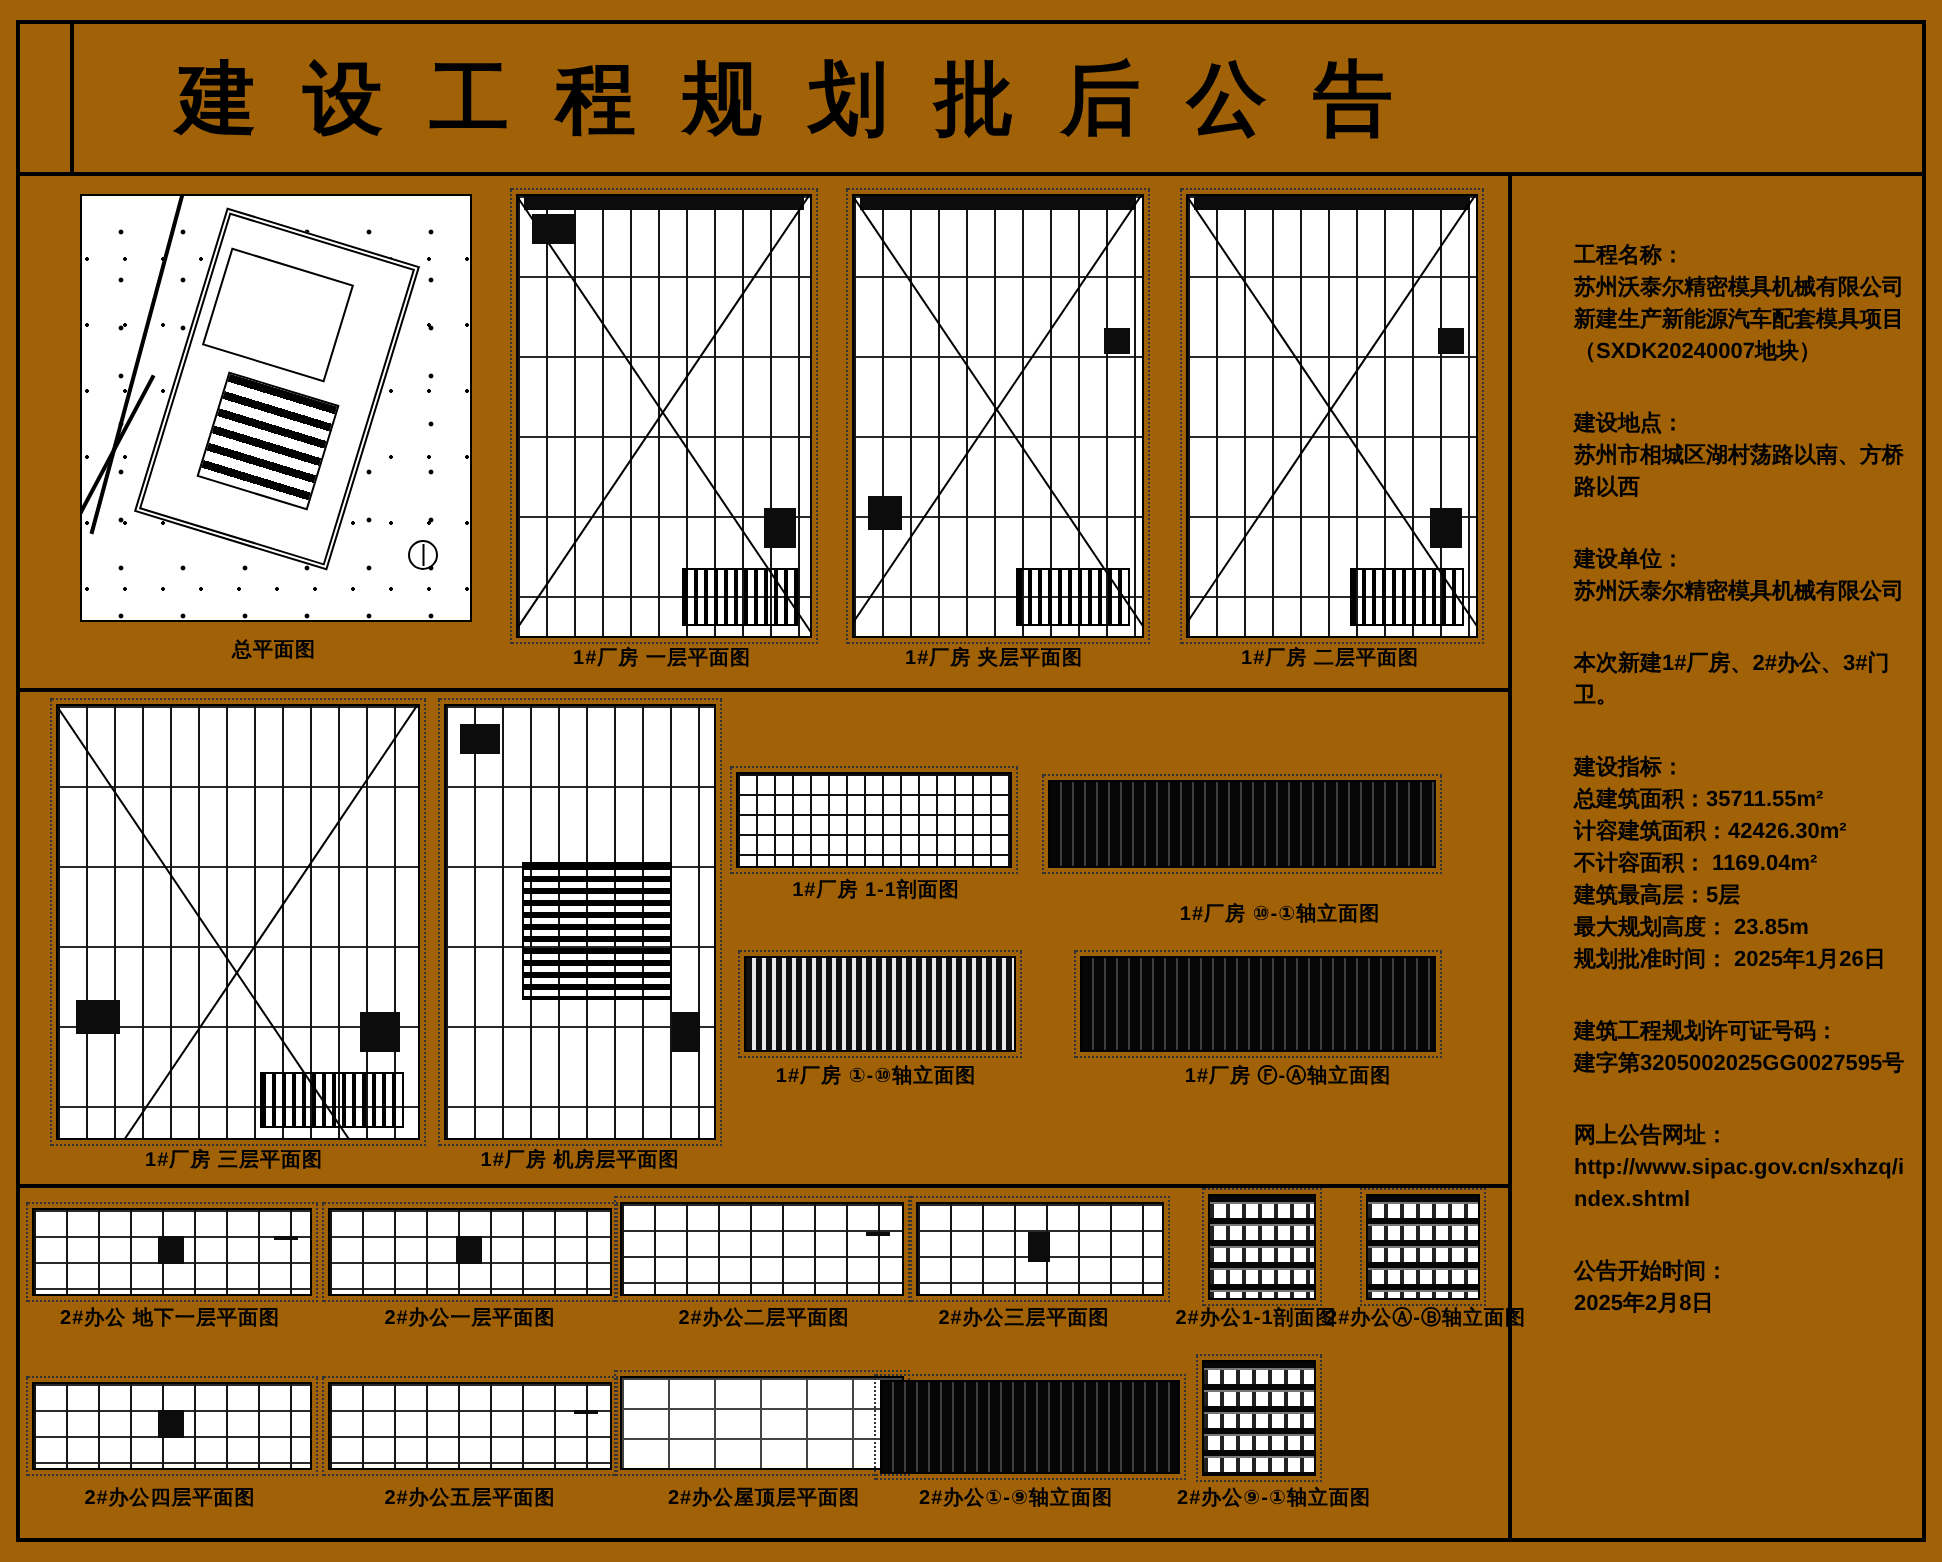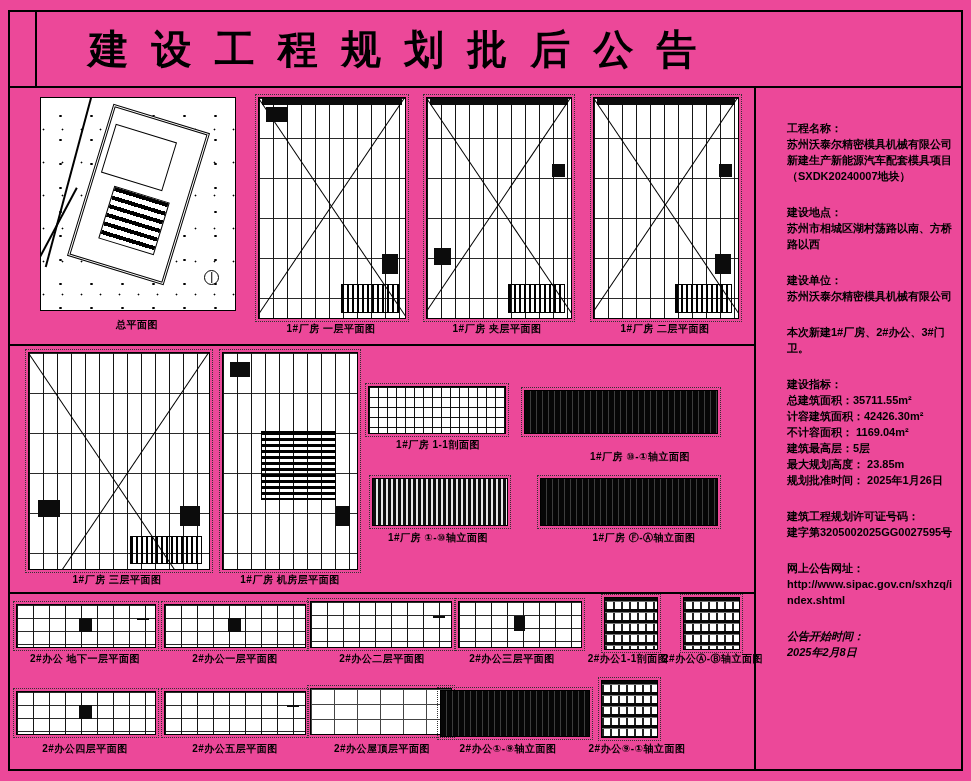--- a/index.html
+++ b/index.html
@@ -1,37 +1,37 @@
 <!DOCTYPE html>
 <html><head>
 <meta charset="utf-8">
 <style>
   * { margin:0; padding:0; box-sizing:border-box; }
   html,body { background:#ffffff; }
   body { font-family:"Liberation Sans","DejaVu Sans",sans-serif; color:#000; }
-  .poster { position:relative; width:971px; height:781px; background:#ec4899; overflow:hidden; }
+  .poster { position:relative; width:971px; height:781px; background:#a16207; overflow:hidden; }
   .abs { position:absolute; }
 
   
   .frame { left:8px; top:10px; width:955px; height:761px; border:2px solid #000; }
   .rule { background:#000; }
   .v-titlecell { left:35px; top:10px; width:2px; height:77px; }
   .h-titlebottom { left:8px; top:86px; width:955px; height:2px; }
   .v-panel { left:754px; top:87px; width:2px; height:684px; }
   .h-band1 { left:8px; top:344px; width:748px; height:2px; }
   .h-band2 { left:8px; top:592px; width:748px; height:2px; }
 
   .title { left:35px; top:12px; width:721px; height:74px; display:flex; align-items:center;
            justify-content:center; font-size:40px; font-weight:bold; letter-spacing:6px; white-space:nowrap; }
 
   
   .panel { left:762px; top:88px; width:198px; height:683px; padding:32px 2px 0 1px;
            font-size:11px; font-weight:bold; line-height:16px; }
   .pblock { margin-bottom:20px;margin-left:24px; }
-  .mt16 { margin-top:16px;font-style:italic; }
+  .mt16 { margin-top:16px; }
   .url-text { word-break:break-all; }
 
   
   .cap { transform:translateX(-50%); font-size:10px; font-weight:bold; 
          white-space:nowrap; letter-spacing:0.5px; }
 
   
   .dw { border:1.2px solid #000; background-color:#fff; overflow:hidden; }
   .ticks { outline:1px dotted #333; outline-offset:2px; }
   .dw i { position:absolute; display:block; }

